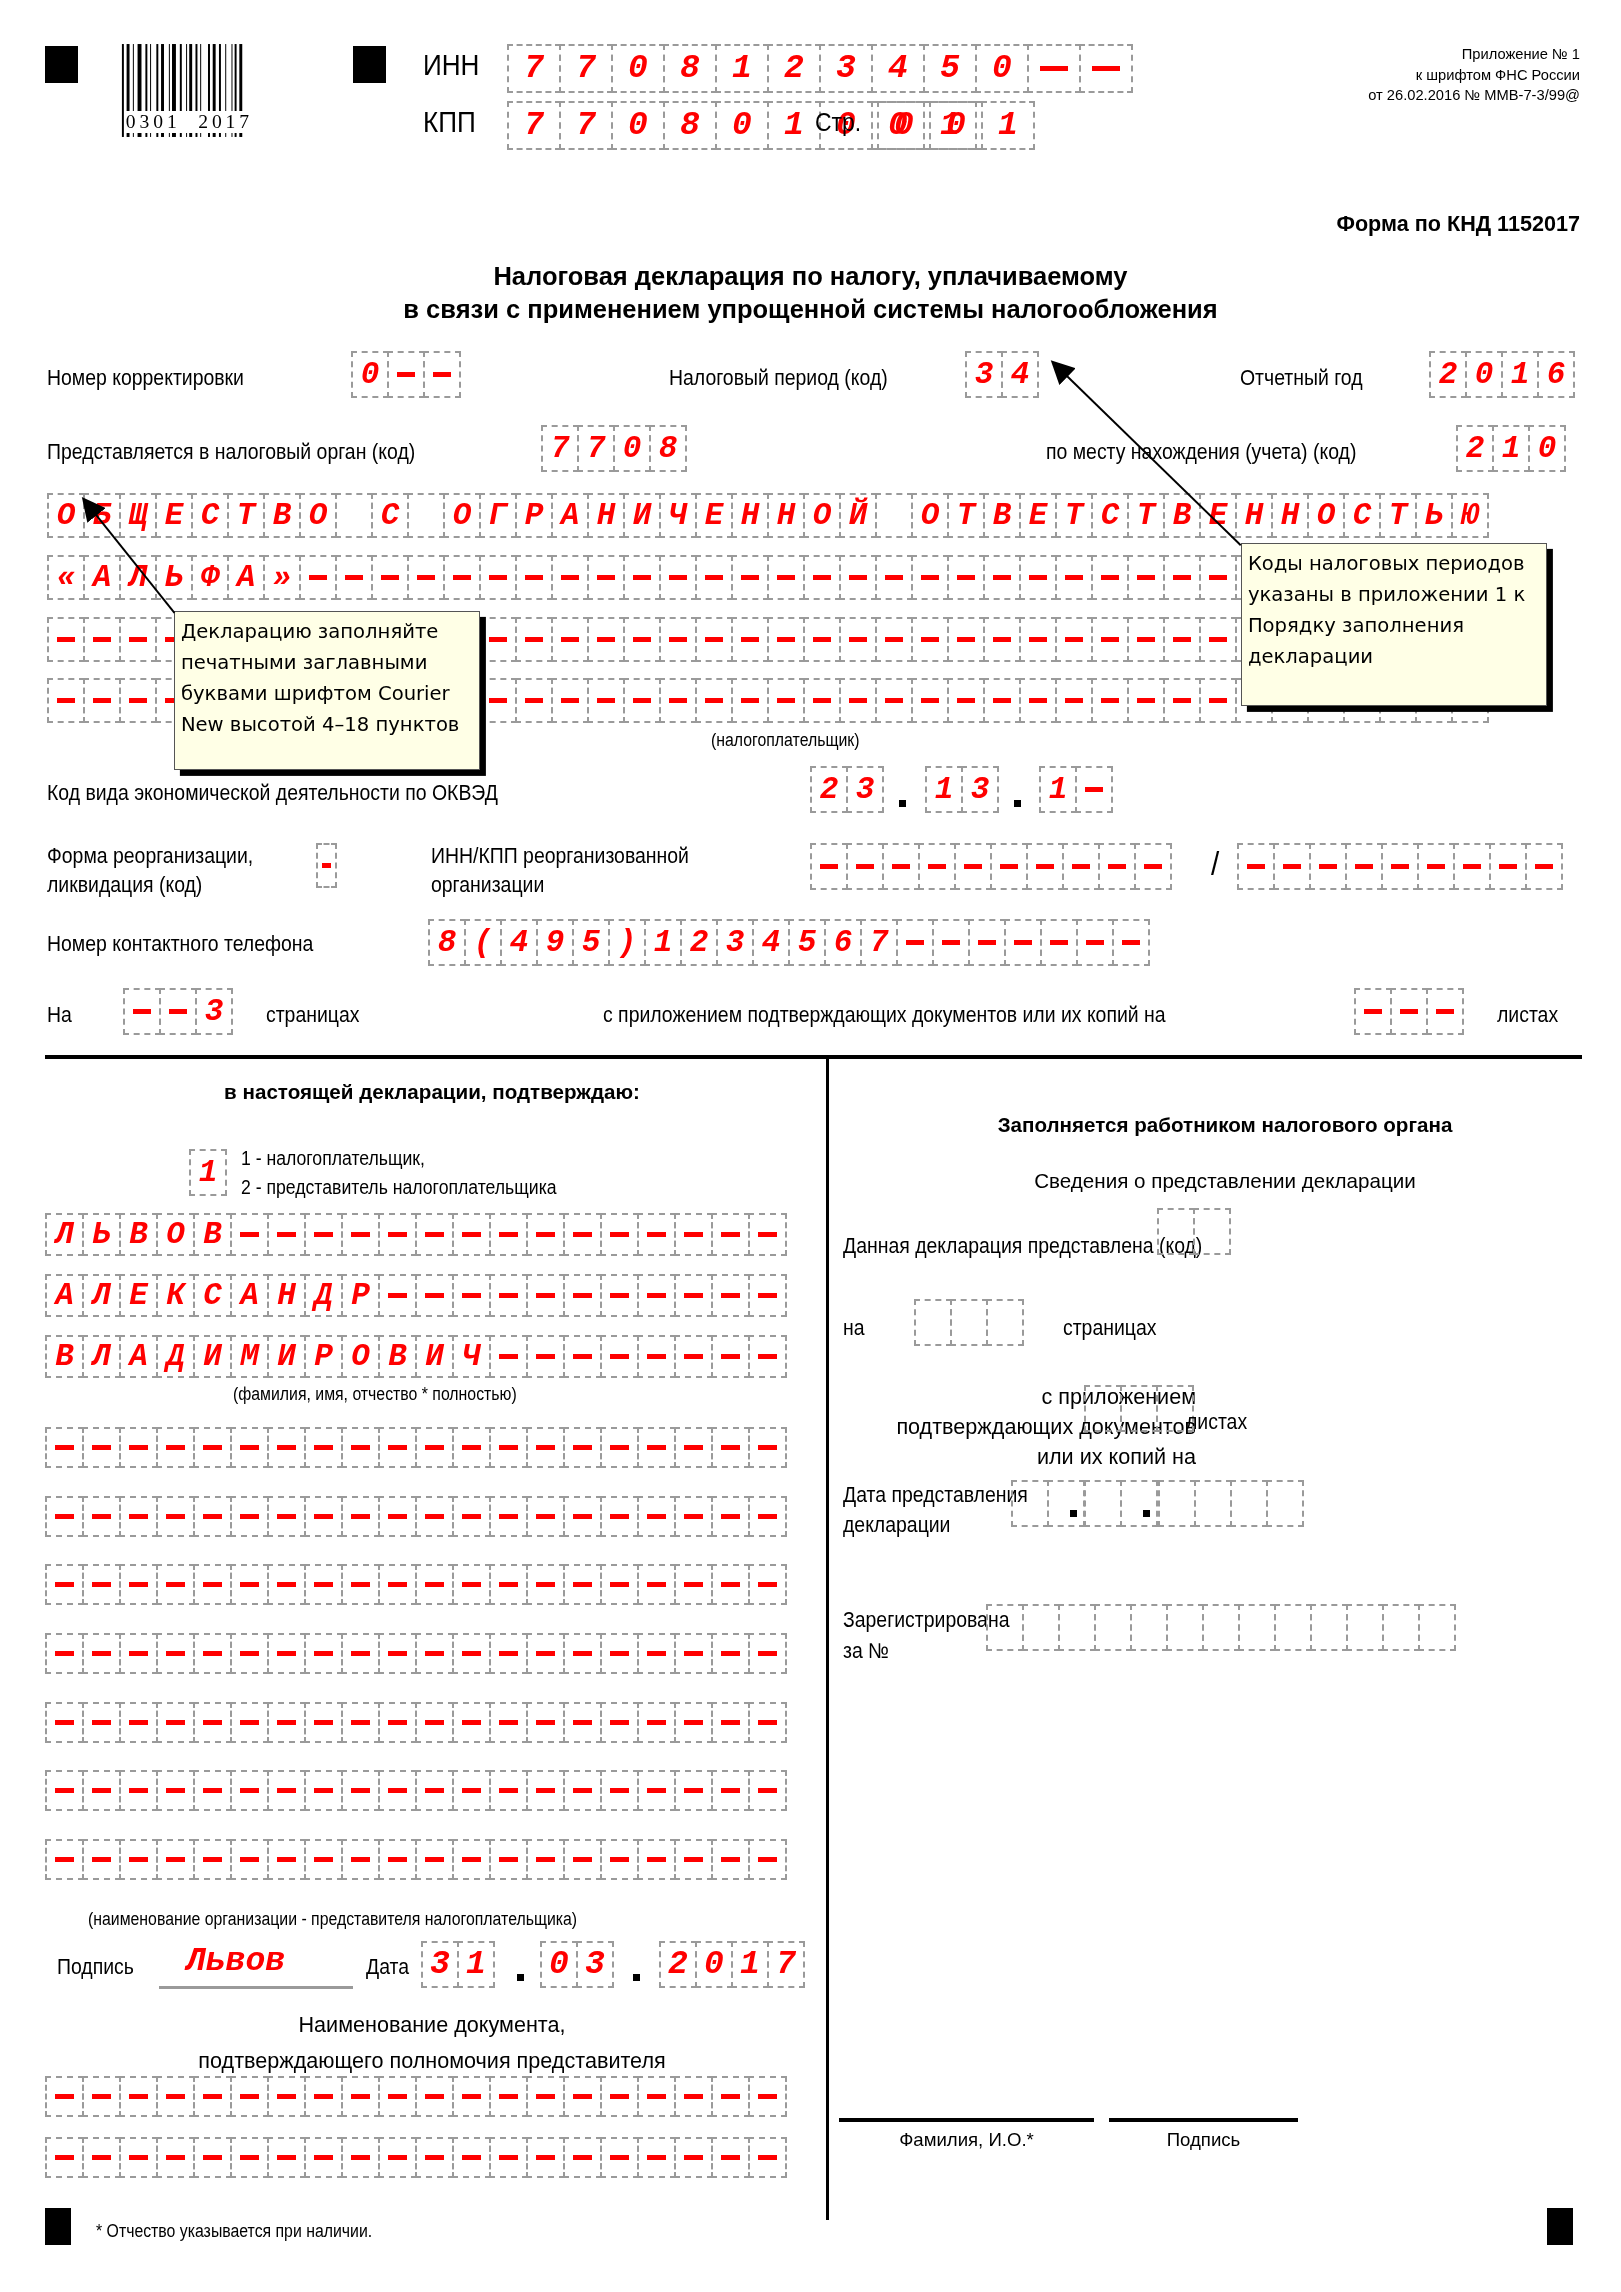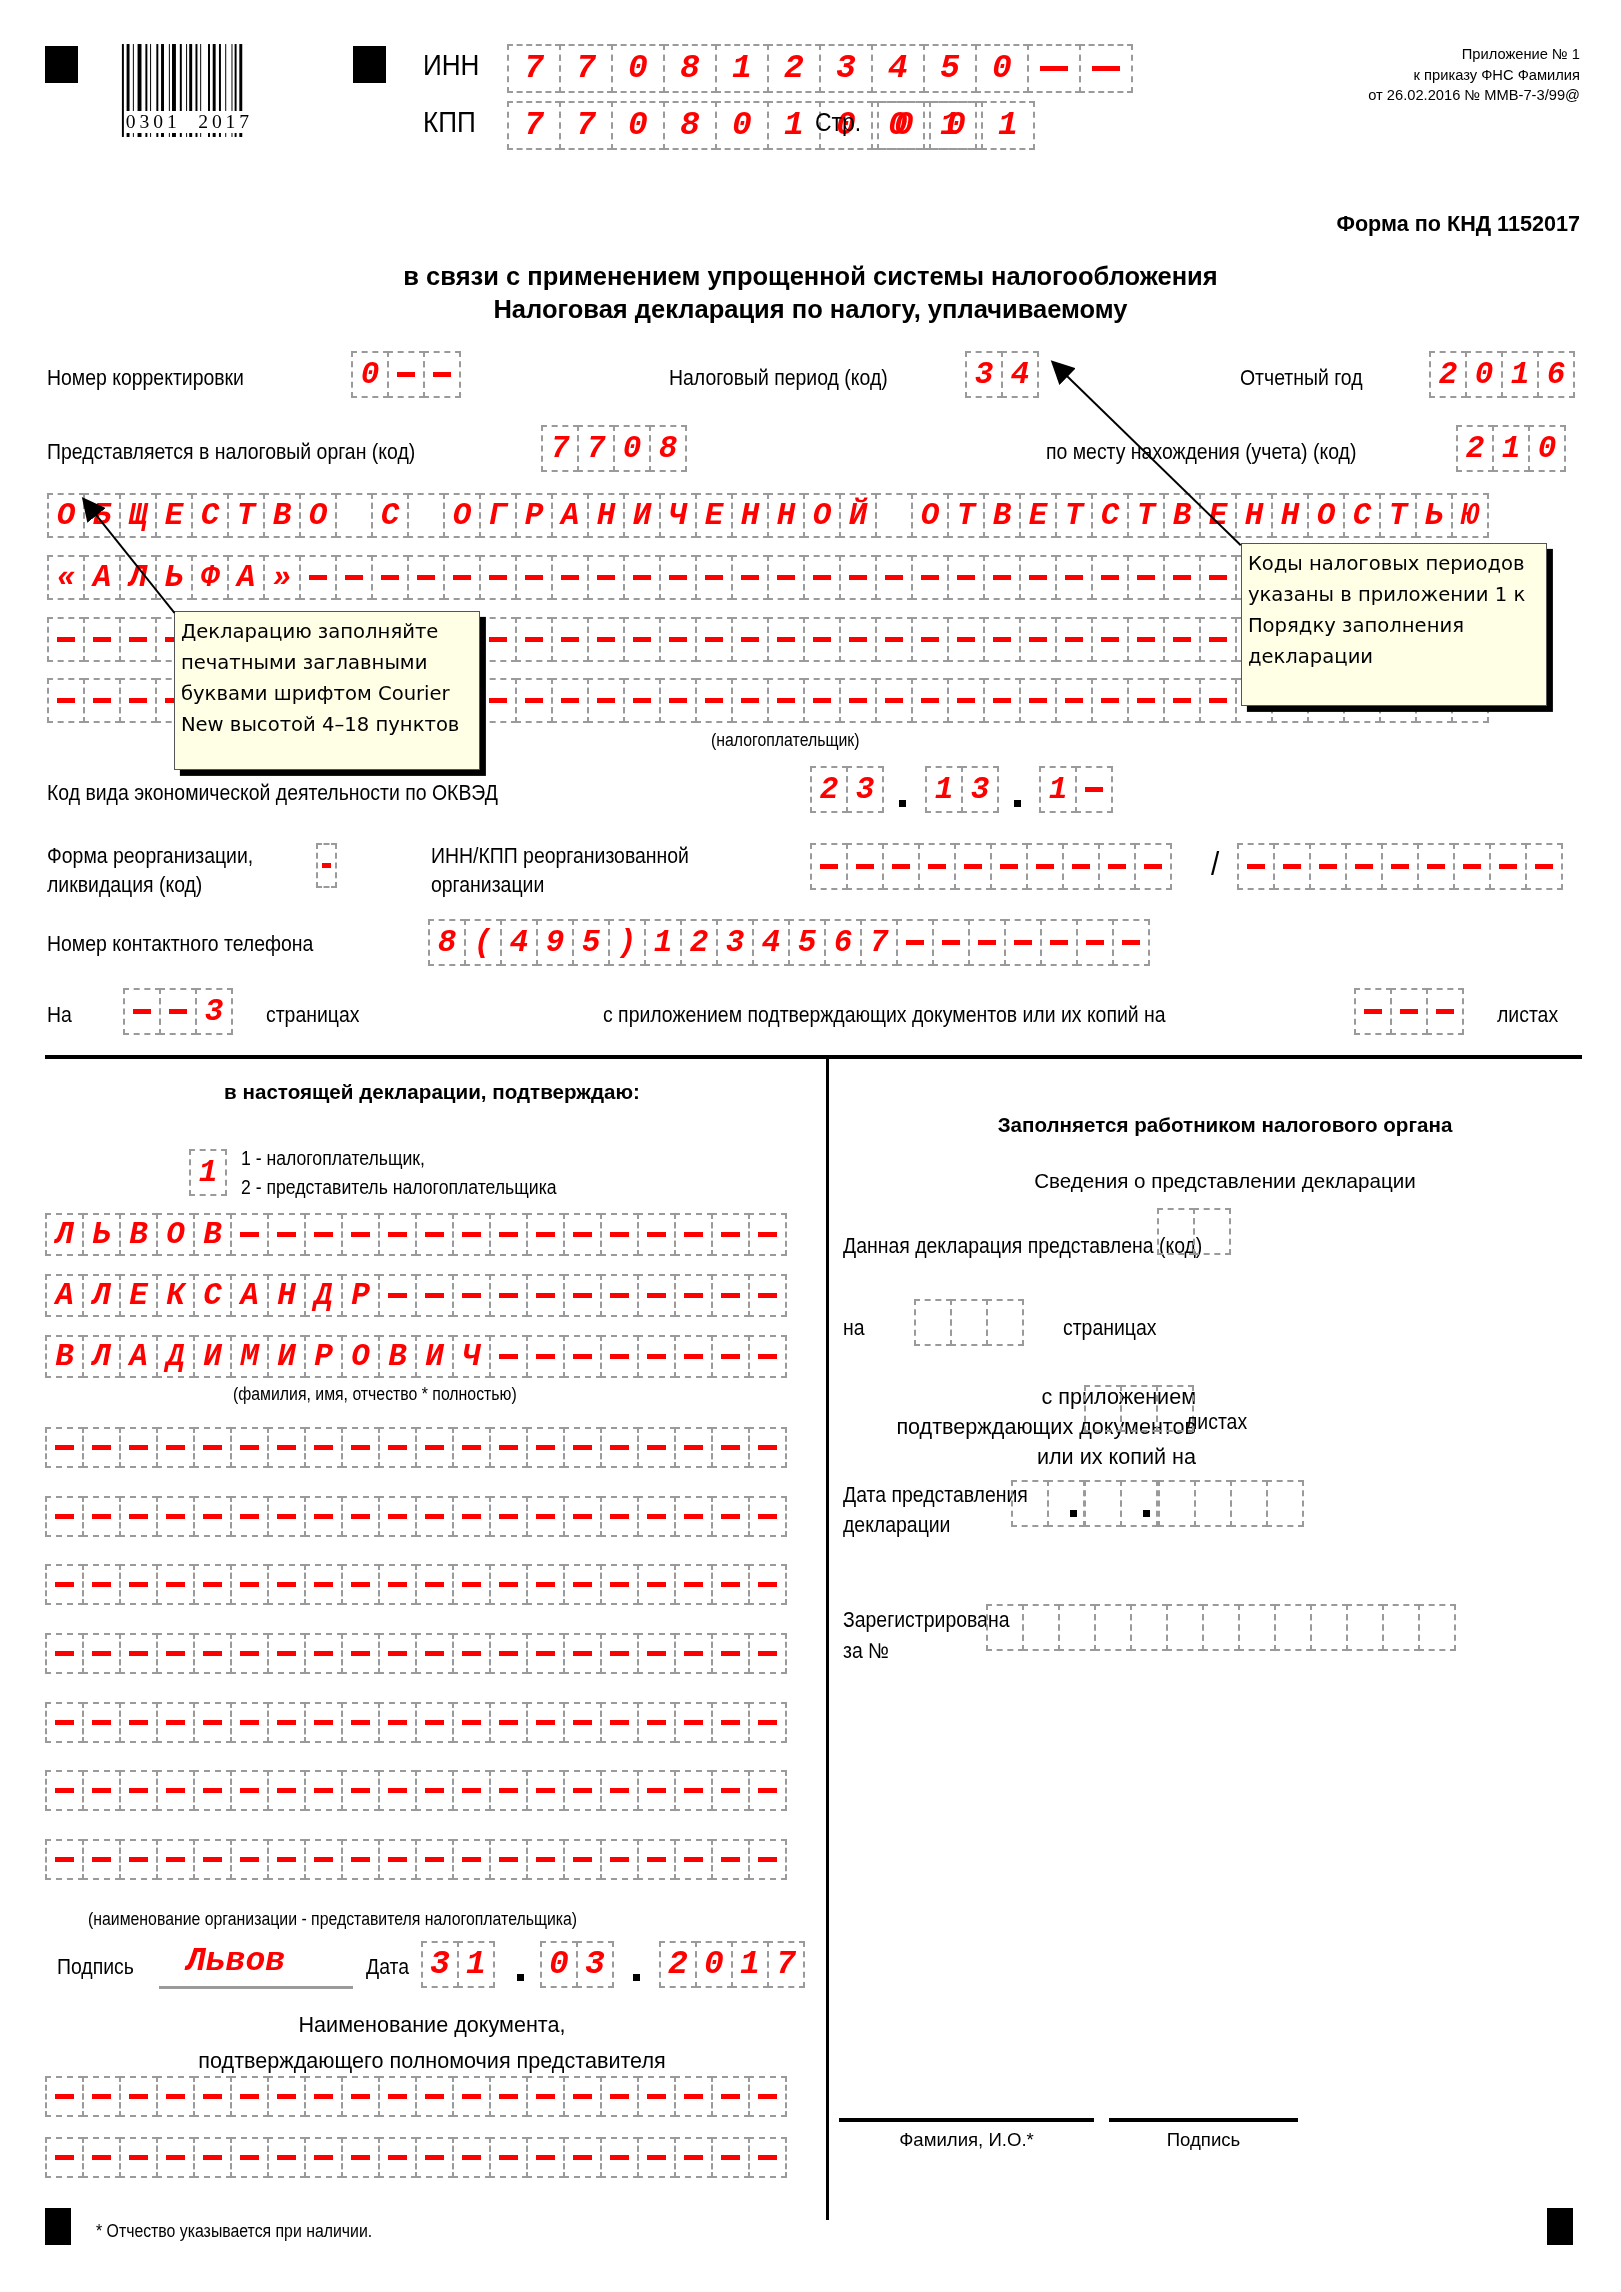--- a/index.html
+++ b/index.html
@@ -84,28 +84,28 @@
   </div>
 <div class="lbl" style="left:815px;top:108px;font-size:25.5px;">Стр.</div>
 <div class="grid" style="left:877px;top:101px;">
     <div class="cell" style="width: 54px; height: 49px; font-size: 33px;">0</div>
     <div class="cell" style="width: 54px; height: 49px; font-size: 33px;">0</div>
     <div class="cell" style="width: 54px; height: 49px; font-size: 33px;">1</div>
   </div>
 
 <div class="abs" style="right:41px;top:44px;text-align:right;font-size:14.7px;line-height:20.6px;">
   <div>Приложение № 1</div>
-  <div>к приказу ФНС Фамилия</div>
+  <div>к шрифтом ФНС России</div>
   <div>от 26.02.2016 № ММВ-7-3/99@</div>
 </div>
 <div class="abs" style="right:41px;top:211px;font-size:21.6px;font-weight:bold;">Форма по КНД 1152017</div>
 
 <div class="abs" style="left:0;width:1621px;top:260px;text-align:center;font-weight:bold;font-size:25.5px;line-height:33px;">
+  <div>Налоговая декларация по налогу, уплачиваемому</div>
   <div>в связи с применением упрощенной системы налогообложения</div>
-  <div>Налоговая декларация по налогу, уплачиваемому</div>
 </div>
 
 <div class="lbl" style="left:47px;top:365px;">Номер корректировки</div>
 <div class="grid" style="left:351px;top:351px;">
     <div class="cell" style="width: 38px; height: 47px; font-size: 31px;">0</div>
     <div class="cell dash" style="width: 38px; height: 47px; font-size: 31px;"></div>
     <div class="cell dash" style="width: 38px; height: 47px; font-size: 31px;"></div>
   </div>
 <div class="lbl" style="left:669px;top:365px;">Налоговый период (код)</div>
 <div class="grid" style="left:965px;top:351px;">

